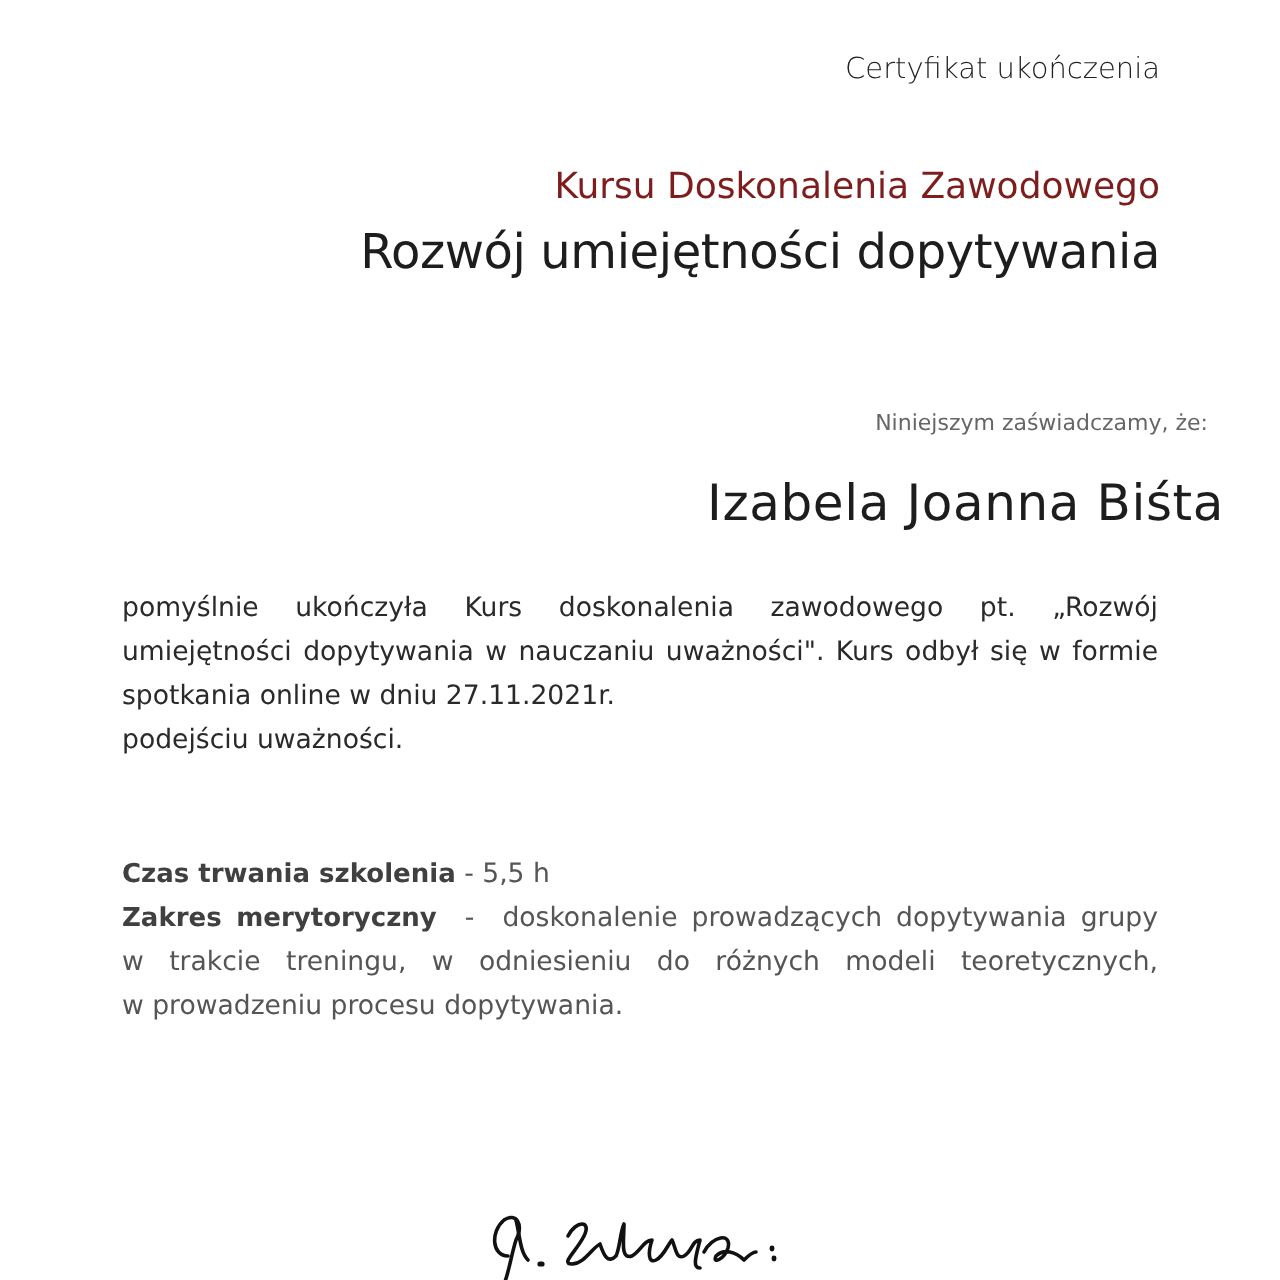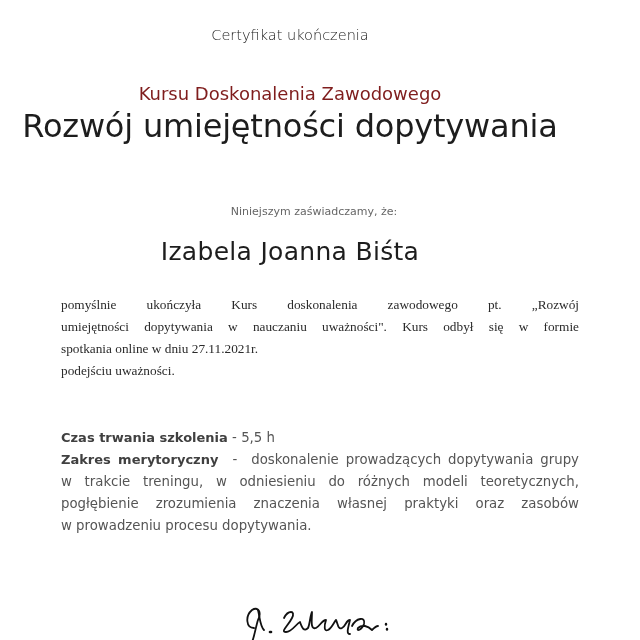--- a/index.html
+++ b/index.html
@@ -12,66 +12,66 @@
       height: 640px;
       position: relative;
       overflow: hidden;
       font-family: "DejaVu Sans", sans-serif;
       color: #222222;
     }
     .center {
       position: absolute;
       left: 0;
       width: 580px;
-      text-align: center;
+      text-align: right;
       white-space: nowrap;
     }
     .cert-label {
       top: 27px;
       font-size: 14.5px;
       font-weight: 300;
       color: #222;
     }
     .course-type {
       top: 83px;
       font-size: 18px;
       color: #7f1d1d;
     }
     .course-title {
       top: 110px;
-      font-size: 32px;
+      font-size: 24px;
       line-height: 33px;
       color: #1d1d1d;
       letter-spacing: -0.2px;
     }
     .certify-line {
       top: 205px;
       font-size: 11px;
       color: #666666;
       margin-left: 24px;
     }
     .recipient {
       top: 237px;
       font-size: 25px;
       color: #1d1d1d;
       letter-spacing: 0.3px;
+      margin-left: 32px;
     }
     .body-block {
       position: absolute;
       left: 61px;
       width: 518px;
       font-size: 13.3px;
       line-height: 22px;
       color: #2a2a2a;
     }
     .p1 {
       top: 294px;
       text-align: justify;
       text-align-last: left;
-      font-family: Liberation Serif, serif;
     }
     .p1 .line {
       display: block;
       text-align: justify;
       text-align-last: justify;
       white-space: nowrap;
     }
     .p1 .line.last {
       text-align-last: left;
     }
@@ -127,21 +127,20 @@
 <div class="body-block p2">
   <span class="line last">
     <span class="label-strong">Czas trwania szkolenia</span><span class="value"> - </span><span class="value">5,5 h</span>
   </span>
   <span class="line" style="text-align: justify; text-align-last: justify;">
     <span class="label-strong">Zakres merytoryczny</span>
     <span class="value">&nbsp;-&nbsp;</span>
     <span class="value">doskonalenie prowadzących dopytywania grupy</span>
   </span>
   <span class="line value">w trakcie treningu, w odniesieniu do różnych modeli teoretycznych,</span>
-  <span class="line value">pogłębienie zrozumienia znaczenia własnej praktyki oraz zasobów</span>
   <span class="line last value">w prowadzeniu procesu dopytywania.</span>
 </div>
 
 <div class="signature">
   <svg width="170" height="42" viewBox="0 0 170 42" xmlns="http://www.w3.org/2000/svg">
     <g fill="none" stroke="#111" stroke-width="1.8" stroke-linecap="round" stroke-linejoin="round">
 
       <path d="M14 30 C6 30 5 18 12 12 C18 8 22 14 18 22 C16 28 14 40 12 44"></path>
       <path d="M18 12 C20 20 20 28 24 32"></path>
 

